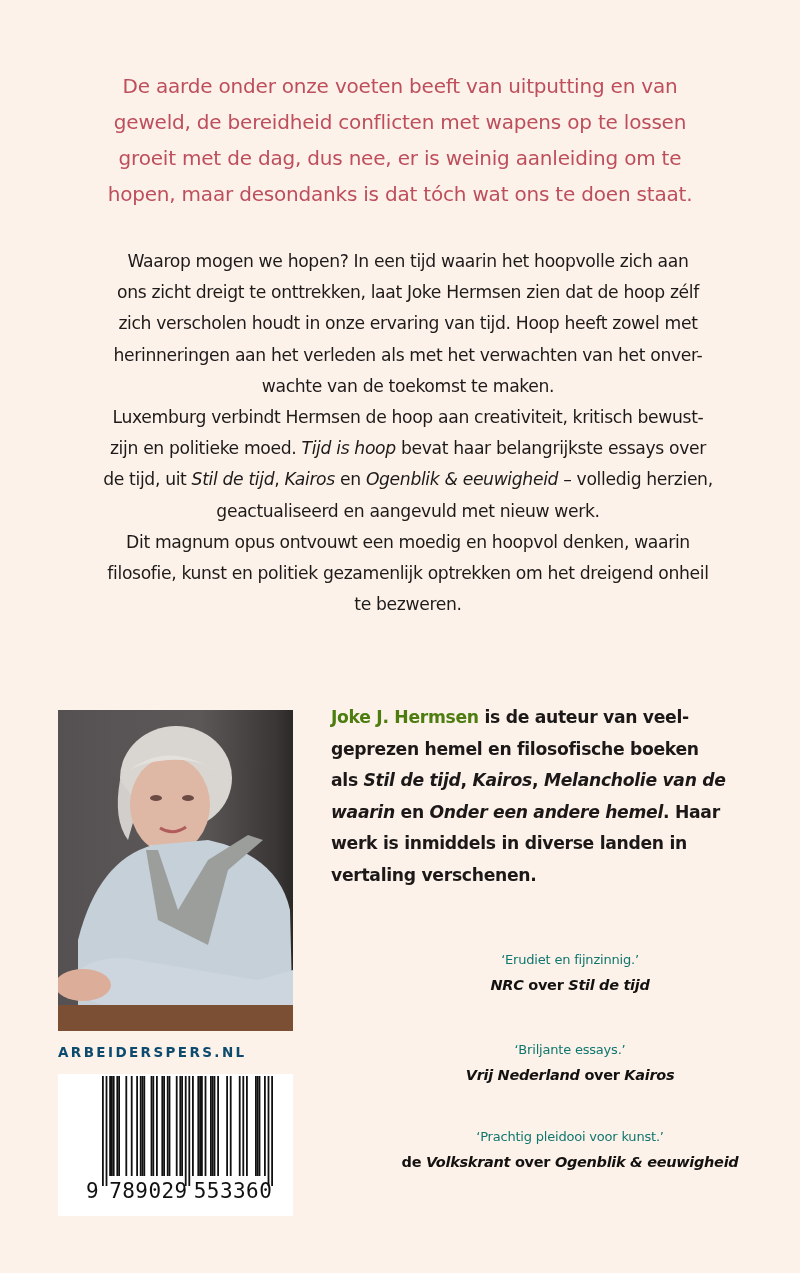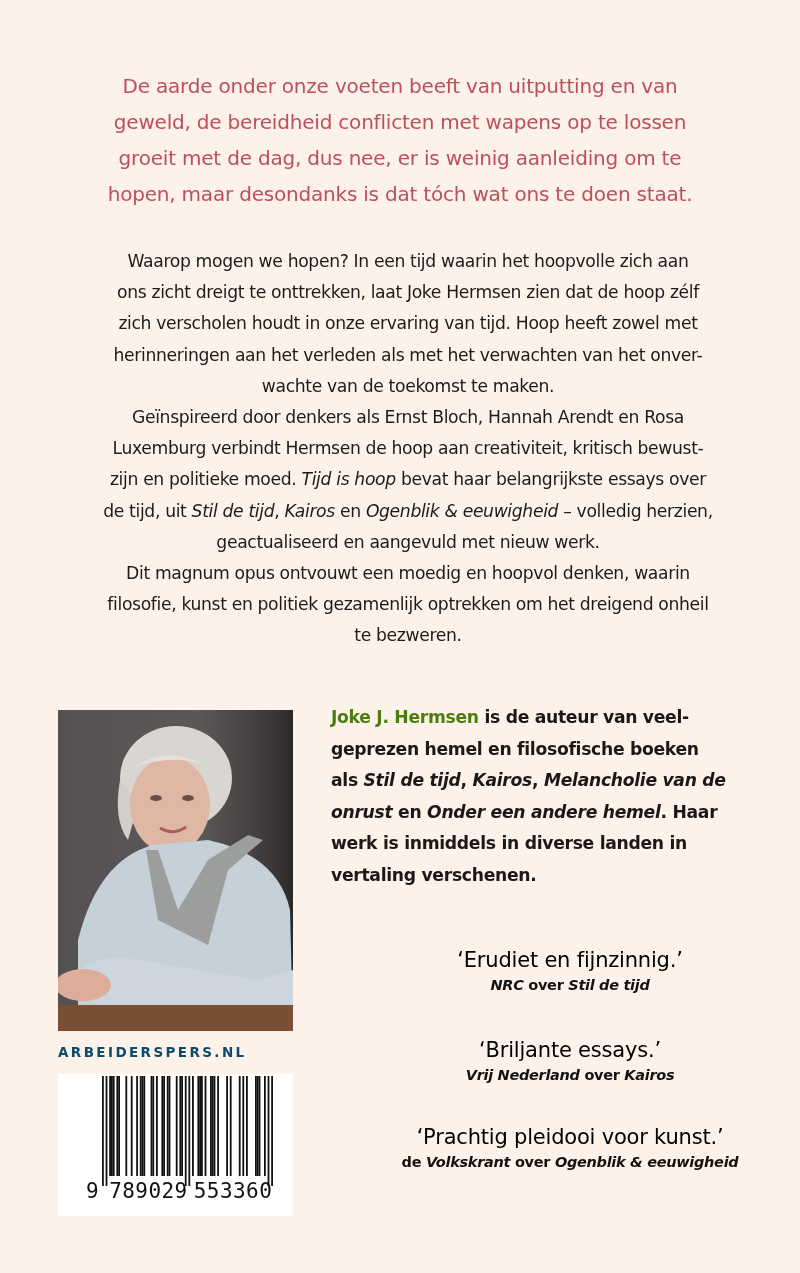--- a/index.html
+++ b/index.html
@@ -29,21 +29,21 @@
     .photo svg { display: block; }
     .bio {
       position: absolute; left: 331px; top: 702px; width: 440px;
       font-size: 17.2px; line-height: 31.5px; font-weight: bold; letter-spacing: -0.3px;
       color: #1b1817;
     }
     .bio .ln { display: block; white-space: nowrap; }
     .bio .name { color: #4d7c0f; }
     .reviews { position: absolute; left: 360px; top: 948px; width: 420px; }
     .review { position: absolute; left: 0; width: 420px; text-align: center; }
-    .review .rq { color: #000000; font-size: 21px; line-height: 24px; letter-spacing: -0.2px; }
+    .review .rq { color: #0f766e; font-size: 13px; line-height: 24px; letter-spacing: -0.2px; }
     .review .rs { font-size: 14.5px; font-weight: bold; line-height: 26px; letter-spacing: -0.3px; color: #141211; }
     .review .rs i { font-style: italic; }
     .publisher {
       position: absolute; left: 58px; top: 1044px;
       font-size: 13.5px; font-weight: bold; letter-spacing: 2.4px; color: #0c4a6e;
     }
     .barcode-box {
       position: absolute; left: 58px; top: 1074px; width: 235px; height: 142px;
       background: #ffffff;
     }
@@ -58,21 +58,20 @@
   <span class="ln">groeit met de dag, dus nee, er is weinig aanleiding om te</span>
   <span class="ln">hopen, maar desondanks is dat tóch wat ons te doen staat.</span>
 </div>
 
 <div class="blurb" id="blurb">
     <span class="ln"><span>Waarop mogen we hopen? In een tijd waarin het hoopvolle zich aan</span></span>
     <span class="ln"><span>ons zicht dreigt te onttrekken, laat Joke Hermsen zien dat de hoop zélf</span></span>
     <span class="ln"><span>zich verscholen houdt in onze ervaring van tijd. Hoop heeft zowel met</span></span>
     <span class="ln"><span>herinneringen aan het verleden als met het verwachten van het onver-</span></span>
     <span class="ln"><span>wachte van de toekomst te maken.</span></span>
-    <span class="ln"><span>Geïnspireerd door denkers als Ernst Bloch, Hannah Arendt en Rosa</span></span>
     <span class="ln"><span>Luxemburg verbindt Hermsen de hoop aan creativiteit, kritisch bewust-</span></span>
     <span class="ln"><span>zijn en politieke moed. </span><i>Tijd is hoop</i><span> bevat haar belangrijkste essays over</span></span>
     <span class="ln"><span>de tijd, uit </span><i>Stil de tijd</i><span>, </span><i>Kairos</i><span> en </span><i>Ogenblik &amp; eeuwigheid</i><span> – volledig herzien,</span></span>
     <span class="ln"><span>geactualiseerd en aangevuld met nieuw werk.</span></span>
     <span class="ln"><span>Dit magnum opus ontvouwt een moedig en hoopvol denken, waarin</span></span>
     <span class="ln"><span>filosofie, kunst en politiek gezamenlijk optrekken om het dreigend onheil</span></span>
     <span class="ln"><span>te bezweren.</span></span>
   </div>
 
 <div class="photo">
@@ -98,21 +97,21 @@
     <ellipse cx="25" cy="275" rx="28" ry="16" fill="#dcae9a"></ellipse>
 
     <rect x="0" y="295" width="235" height="26" fill="#7a4f34"></rect>
   </svg>
 </div>
 
 <div class="bio" id="bio">
     <span class="ln"><span class="name">Joke J. Hermsen</span><span> is de auteur van veel-</span></span>
     <span class="ln"><span>geprezen hemel en filosofische boeken</span></span>
     <span class="ln"><span>als </span><i>Stil de tijd</i><span>, </span><i>Kairos</i><span>, </span><i>Melancholie van de</i></span>
-    <span class="ln"><i>onrust</i><span> en </span><i>Onder een andere hemel</i><span>. Haar</span></span>
+    <span class="ln"><i>waarin</i><span> en </span><i>Onder een andere hemel</i><span>. Haar</span></span>
     <span class="ln"><span>werk is inmiddels in diverse landen in</span></span>
     <span class="ln"><span>vertaling verschenen.</span></span>
   </div>
 
 <div class="reviews">
   <div class="review" style="top:0px">
     <div class="rq">‘Erudiet en fijnzinnig.’</div>
     <div class="rs"><i>NRC</i><span> over </span><i>Stil de tijd</i></div>
   </div>
   <div class="review" style="top:90px">

